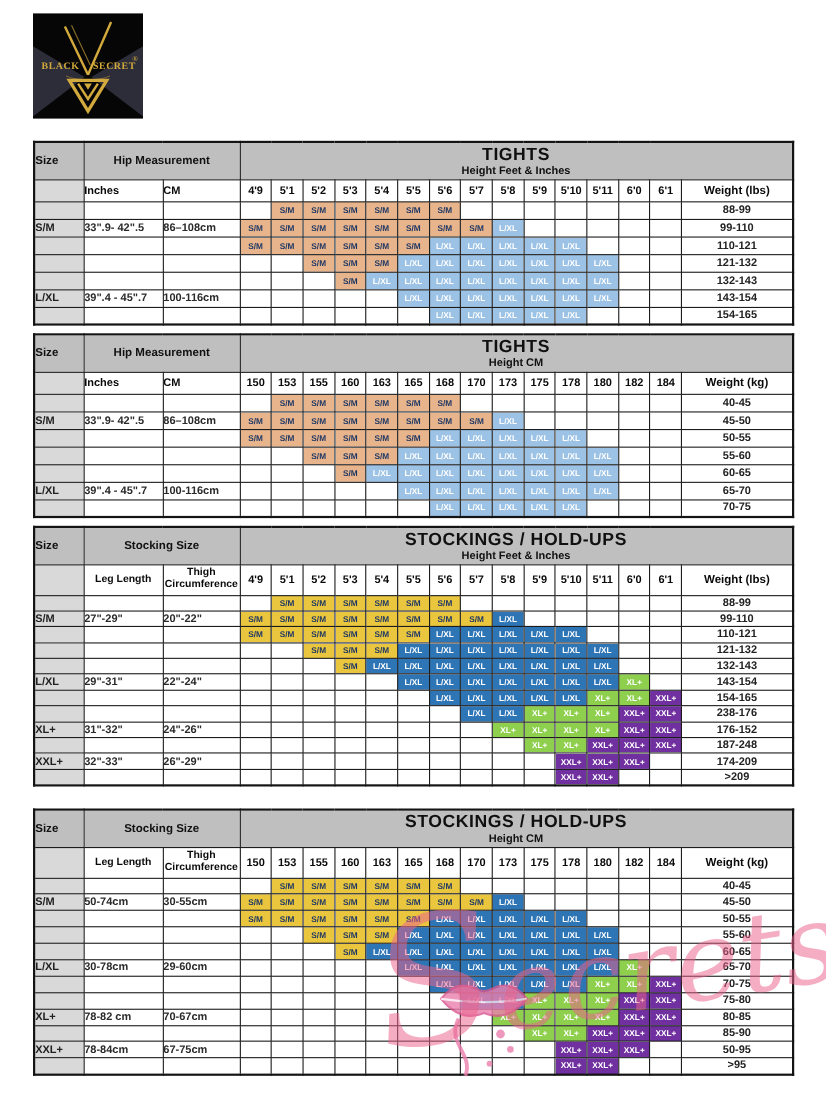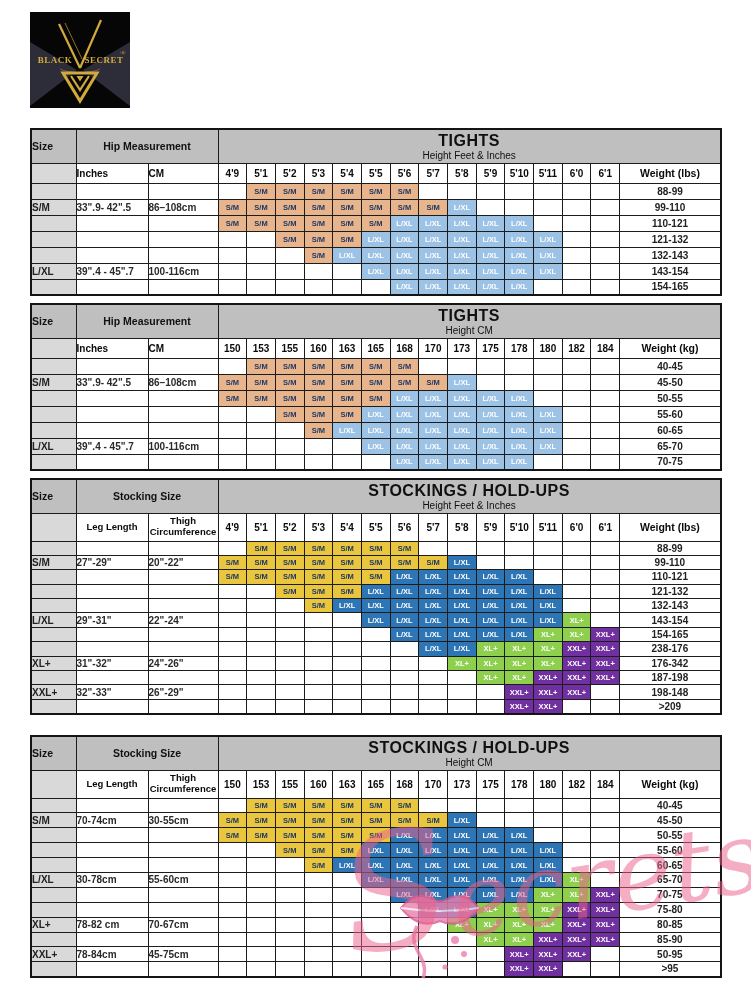--- a/index.html
+++ b/index.html
@@ -15,21 +15,21 @@
   #t0{top:128px;} #t1{top:303px;} #t2{top:478px;} #t3{top:735px;}
 
   table.grid{border-collapse:collapse;table-layout:fixed;width:690px;border:2px solid #141414;}
   table.grid td{border:1px solid #1c1c1c;overflow:hidden;white-space:nowrap;padding:0;}
 
   tr.rt td{background:#bfbfbf;}
   td.corner{font-size:10.5px;font-weight:bold;color:#111;padding-left:5px;}
   td.group{font-size:10.5px;font-weight:bold;color:#111;text-align:center;}
   td.titlecell{text-align:center;vertical-align:middle;}
   .bigT{font-size:16px;font-weight:bold;color:#101010;letter-spacing:.5px;line-height:1.15;}
-  .subT{font-size:10px;font-weight:normal;color:#101010;line-height:1.1;text-align:center;}
+  .subT{font-size:10px;font-weight:bold;color:#101010;line-height:1.1;text-align:center;}
 
   td.szc{background:#d9d9d9;font-size:10px;font-weight:bold;color:#222;padding-left:4px;}
   td.c1h,td.c2h{font-size:10px;font-weight:bold;color:#0a0a0a;padding-left:6px;background:#fff;}
   table.dense td.c1h,table.dense td.c2h{text-align:center;padding-left:0;white-space:normal;
       font-size:9.5px;line-height:1.15;}
   td.hc{font-size:10px;font-weight:bold;text-align:center;color:#0a0a0a;background:#fff;}
   td.wh{font-size:10.5px;font-weight:bold;text-align:center;color:#0a0a0a;background:#fff;}
   td.vc{font-size:10px;font-weight:600;color:#2a2a2a;padding-left:6px;background:#fff;}
   td.dc{font-size:7.5px;font-weight:bold;text-align:center;background:#fff;}
   td.wc{font-size:10px;font-weight:600;text-align:center;color:#222;background:#fff;}
@@ -681,61 +681,61 @@
             <td class="dc"></td>
             <td class="dc"></td>
             <td class="dc"></td>
             <td class="dc"></td>
             <td class="dc" style="background:#8ed04e;color:#ffffff">XL+</td>
             <td class="dc" style="background:#8ed04e;color:#ffffff">XL+</td>
             <td class="dc" style="background:#8ed04e;color:#ffffff">XL+</td>
             <td class="dc" style="background:#8ed04e;color:#ffffff">XL+</td>
             <td class="dc" style="background:#7030a0;color:#ffffff">XXL+</td>
             <td class="dc" style="background:#7030a0;color:#ffffff">XXL+</td>
-            <td class="wc">176-342</td>
-          </tr>
-          <tr class="rd">
-            <td class="szc"></td>
-            <td class="vc"></td>
-            <td class="vc"></td>
-            <td class="dc"></td>
-            <td class="dc"></td>
-            <td class="dc"></td>
-            <td class="dc"></td>
-            <td class="dc"></td>
-            <td class="dc"></td>
-            <td class="dc"></td>
-            <td class="dc"></td>
-            <td class="dc"></td>
-            <td class="dc" style="background:#8ed04e;color:#ffffff">XL+</td>
-            <td class="dc" style="background:#8ed04e;color:#ffffff">XL+</td>
-            <td class="dc" style="background:#7030a0;color:#ffffff">XXL+</td>
-            <td class="dc" style="background:#7030a0;color:#ffffff">XXL+</td>
-            <td class="dc" style="background:#7030a0;color:#ffffff">XXL+</td>
-            <td class="wc">187-198</td>
+            <td class="wc">176-152</td>
+          </tr>
+          <tr class="rd">
+            <td class="szc"></td>
+            <td class="vc"></td>
+            <td class="vc"></td>
+            <td class="dc"></td>
+            <td class="dc"></td>
+            <td class="dc"></td>
+            <td class="dc"></td>
+            <td class="dc"></td>
+            <td class="dc"></td>
+            <td class="dc"></td>
+            <td class="dc"></td>
+            <td class="dc"></td>
+            <td class="dc" style="background:#8ed04e;color:#ffffff">XL+</td>
+            <td class="dc" style="background:#8ed04e;color:#ffffff">XL+</td>
+            <td class="dc" style="background:#7030a0;color:#ffffff">XXL+</td>
+            <td class="dc" style="background:#7030a0;color:#ffffff">XXL+</td>
+            <td class="dc" style="background:#7030a0;color:#ffffff">XXL+</td>
+            <td class="wc">187-248</td>
           </tr>
           <tr class="rd">
             <td class="szc">XXL+</td>
             <td class="vc">32"-33"</td>
             <td class="vc">26"-29"</td>
             <td class="dc"></td>
             <td class="dc"></td>
             <td class="dc"></td>
             <td class="dc"></td>
             <td class="dc"></td>
             <td class="dc"></td>
             <td class="dc"></td>
             <td class="dc"></td>
             <td class="dc"></td>
             <td class="dc"></td>
             <td class="dc" style="background:#7030a0;color:#ffffff">XXL+</td>
             <td class="dc" style="background:#7030a0;color:#ffffff">XXL+</td>
             <td class="dc" style="background:#7030a0;color:#ffffff">XXL+</td>
             <td class="dc"></td>
-            <td class="wc">198-148</td>
+            <td class="wc">174-209</td>
           </tr>
           <tr class="rd">
             <td class="szc"></td>
             <td class="vc"></td>
             <td class="vc"></td>
             <td class="dc"></td>
             <td class="dc"></td>
             <td class="dc"></td>
             <td class="dc"></td>
             <td class="dc"></td>
@@ -819,21 +819,21 @@
             <td class="dc"></td>
             <td class="dc"></td>
             <td class="dc"></td>
             <td class="dc"></td>
             <td class="dc"></td>
             <td class="dc"></td>
             <td class="wc">40-45</td>
           </tr>
           <tr class="rd">
             <td class="szc">S/M</td>
-            <td class="vc">70-74cm</td>
+            <td class="vc">50-74cm</td>
             <td class="vc">30-55cm</td>
             <td class="dc" style="background:#eac63f;color:#1f3864">S/M</td>
             <td class="dc" style="background:#eac63f;color:#1f3864">S/M</td>
             <td class="dc" style="background:#eac63f;color:#1f3864">S/M</td>
             <td class="dc" style="background:#eac63f;color:#1f3864">S/M</td>
             <td class="dc" style="background:#eac63f;color:#1f3864">S/M</td>
             <td class="dc" style="background:#eac63f;color:#1f3864">S/M</td>
             <td class="dc" style="background:#eac63f;color:#1f3864">S/M</td>
             <td class="dc" style="background:#eac63f;color:#1f3864">S/M</td>
             <td class="dc" style="background:#2e75b6;color:#ffffff">L/XL</td>
@@ -900,21 +900,21 @@
             <td class="dc" style="background:#2e75b6;color:#ffffff">L/XL</td>
             <td class="dc" style="background:#2e75b6;color:#ffffff">L/XL</td>
             <td class="dc" style="background:#2e75b6;color:#ffffff">L/XL</td>
             <td class="dc"></td>
             <td class="dc"></td>
             <td class="wc">60-65</td>
           </tr>
           <tr class="rd">
             <td class="szc">L/XL</td>
             <td class="vc">30-78cm</td>
-            <td class="vc">55-60cm</td>
+            <td class="vc">29-60cm</td>
             <td class="dc"></td>
             <td class="dc"></td>
             <td class="dc"></td>
             <td class="dc"></td>
             <td class="dc"></td>
             <td class="dc" style="background:#2e75b6;color:#ffffff">L/XL</td>
             <td class="dc" style="background:#2e75b6;color:#ffffff">L/XL</td>
             <td class="dc" style="background:#2e75b6;color:#ffffff">L/XL</td>
             <td class="dc" style="background:#2e75b6;color:#ffffff">L/XL</td>
             <td class="dc" style="background:#2e75b6;color:#ffffff">L/XL</td>
@@ -1000,21 +1000,21 @@
             <td class="dc" style="background:#8ed04e;color:#ffffff">XL+</td>
             <td class="dc" style="background:#8ed04e;color:#ffffff">XL+</td>
             <td class="dc" style="background:#7030a0;color:#ffffff">XXL+</td>
             <td class="dc" style="background:#7030a0;color:#ffffff">XXL+</td>
             <td class="dc" style="background:#7030a0;color:#ffffff">XXL+</td>
             <td class="wc">85-90</td>
           </tr>
           <tr class="rd">
             <td class="szc">XXL+</td>
             <td class="vc">78-84cm</td>
-            <td class="vc">45-75cm</td>
+            <td class="vc">67-75cm</td>
             <td class="dc"></td>
             <td class="dc"></td>
             <td class="dc"></td>
             <td class="dc"></td>
             <td class="dc"></td>
             <td class="dc"></td>
             <td class="dc"></td>
             <td class="dc"></td>
             <td class="dc"></td>
             <td class="dc"></td>

